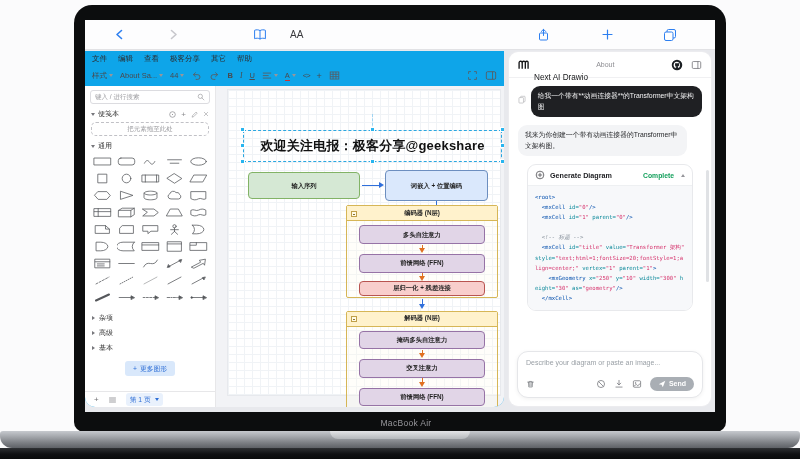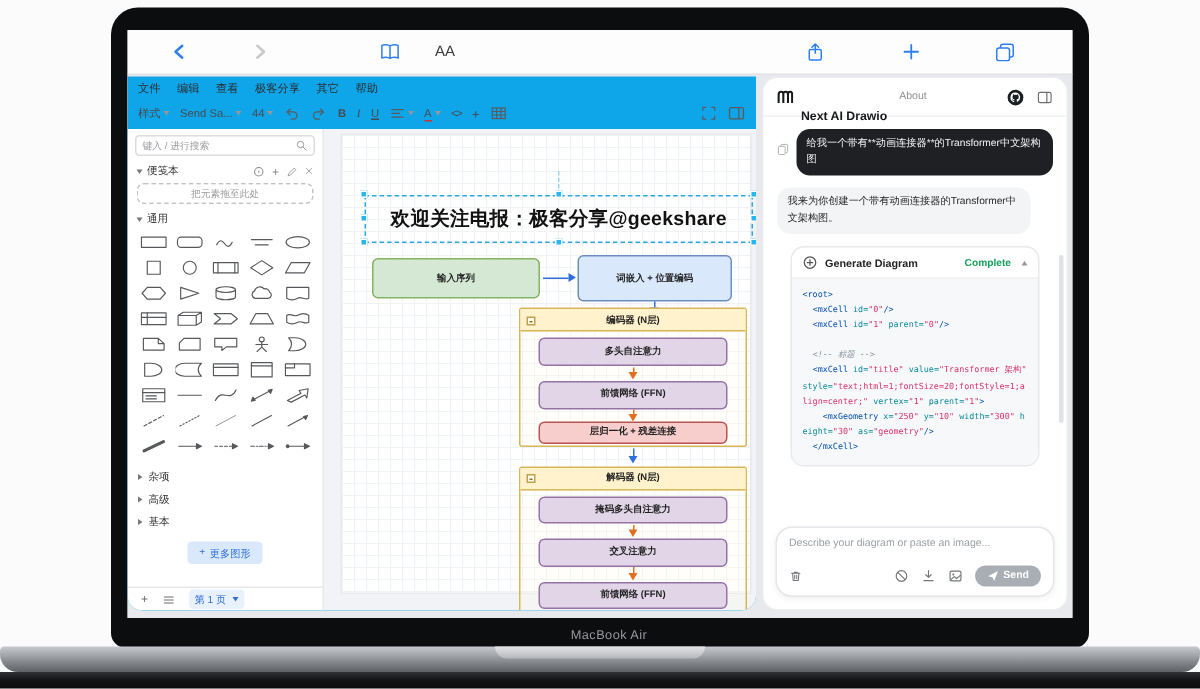--- a/index.html
+++ b/index.html
@@ -98,21 +98,21 @@
           border-bottom:3.5px solid transparent; border-left:5.5px solid #2f6fdb; }
   .ah-d { position:absolute; width:0; height:0; border-left:3.5px solid transparent;
           border-right:3.5px solid transparent; border-top:5.5px solid #2f6fdb; }
   .ah-d.o { border-top-color:#e07020; }
 
   
   .chat { position:absolute; left:424px; top:2px; width:202px; height:354px; background:#fff;
           border-radius:9px; box-shadow:0 0 0 1px #ececef; overflow:hidden; }
   .chat-header { height:26px; display:flex; align-items:center; gap:5px; padding:0 9px;
                  border-bottom:1px solid #f0f0f2; }
-  .chat-title { font-size:8.2px; font-weight:700; color:#17181a;margin-top:25px; }
+  .chat-title { font-size:8.2px; font-weight:400; color:#17181a;margin-top:25px; }
   .chat-about { font-size:7px; color:#8d8d92; margin-left:3px; }
   .chat-head-icons { margin-left:auto; display:flex; gap:8px; align-items:center; }
   .messages { padding:8px 9px 0; }
   .user-row { display:flex; align-items:flex-start; gap:5px; }
   .copy-ic { margin-top:9px; }
   .user-bubble { background:#1f2023; color:#f5f5f6; font-size:6.8px; line-height:1.55;
                  border-radius:9px; padding:5px 7px; }
   .ai-bubble { margin-top:8px; background:#f3f4f6; color:#26272a; font-size:6.8px; line-height:1.55;
                border-radius:9px; padding:5px 7px; width:92%; }
   .tool-card { margin:8px 9px 0; border:1px solid #e8e9ec; border-radius:9px; overflow:hidden; }
@@ -181,21 +181,21 @@
         <span>其它</span>
         <span>帮助</span>
       </div>
 
       <div class="toolbar">
         <span class="tb-item">
             <span>样式</span>
             <span class="cv"></span>
           </span>
         <span class="tb-item">
-            <span>Send Sa...</span>
+            <span>About Sa...</span>
             <span class="cv"></span>
           </span>
         <span class="tb-item">
             <span>44</span>
             <span class="cv"></span>
           </span>
         <svg width="11" height="11" viewBox="0 0 13 13">
             <path d="M3.2 5.5h4.6a2.8 2.8 0 1 1 0 5.6H6" stroke="#5a5a5e" fill="none" stroke-linecap="round"></path>
             <path d="M5.2 3.2 2.8 5.5l2.4 2.3" stroke="#5a5a5e" fill="none" stroke-linecap="round" stroke-linejoin="round"></path>
           </svg>

